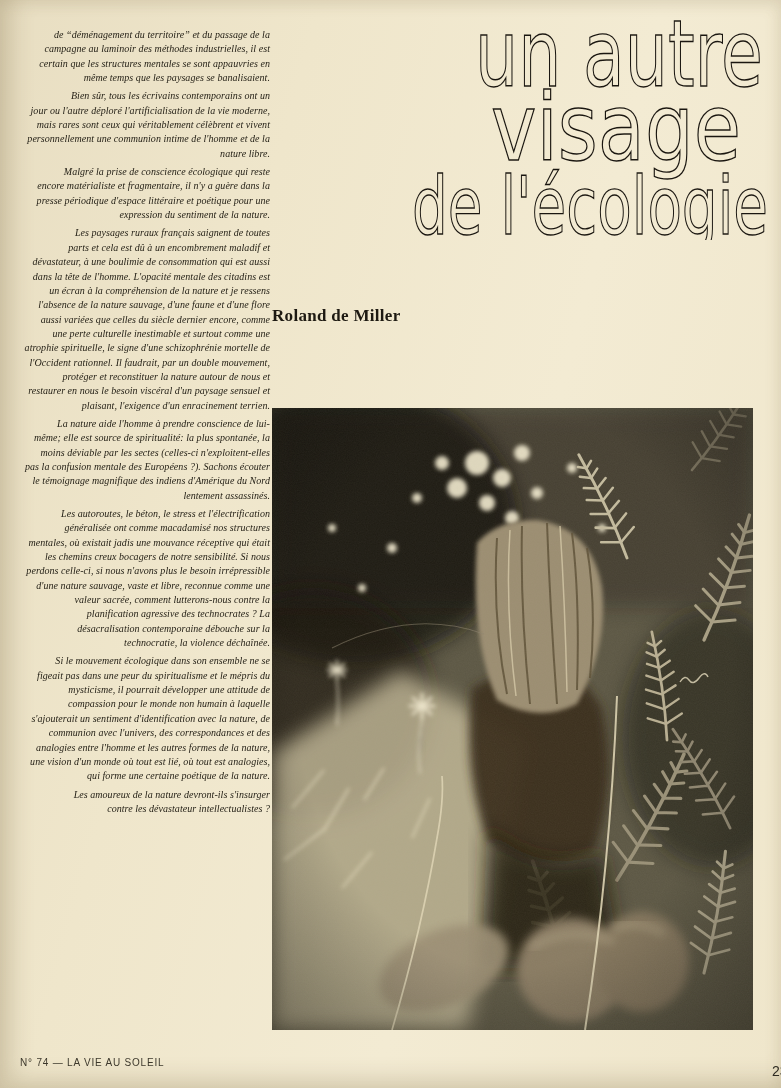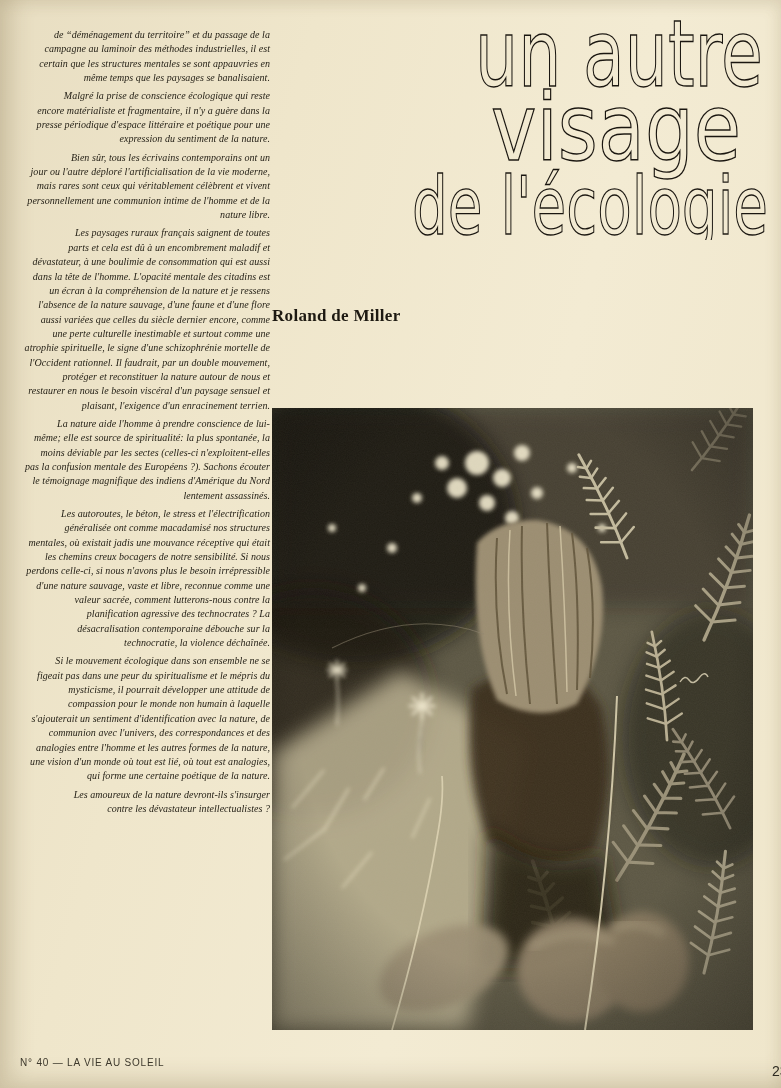--- a/index.html
+++ b/index.html
@@ -48,22 +48,22 @@
     font-size:14px;color:#2d2921;margin-top:9px;
   }
 </style>
 </head>
 <body>
 
 <div class="page">
 
   <div class="article-col">
     <p class="first">de “déménagement du territoire” et du passage de la campagne au laminoir des méthodes industrielles, il est certain que les structures mentales se sont appauvries en même temps que les paysages se banalisaient.</p>
+    <p>Bien sûr, tous les écrivains contemporains ont un jour ou l'autre déploré l'artificialisation de la vie moderne, mais rares sont ceux qui véritablement célèbrent et vivent personnellement une communion intime de l'homme et de la nature libre.</p>
     <p>Malgré la prise de conscience écologique qui reste encore matérialiste et fragmentaire, il n'y a guère dans la presse périodique d'espace littéraire et poétique pour une expression du sentiment de la nature.</p>
-    <p>Bien sûr, tous les écrivains contemporains ont un jour ou l'autre déploré l'artificialisation de la vie moderne, mais rares sont ceux qui véritablement célèbrent et vivent personnellement une communion intime de l'homme et de la nature libre.</p>
     <p>Les paysages ruraux français saignent de toutes parts et cela est dû à un encombrement maladif et dévastateur, à une boulimie de consommation qui est aussi dans la tête de l'homme. L'opacité mentale des citadins est un écran à la compréhension de la nature et je ressens l'absence de la nature sauvage, d'une faune et d'une flore aussi variées que celles du siècle dernier encore, comme une perte culturelle inestimable et surtout comme une atrophie spirituelle, le signe d'une schizophrénie mortelle de l'Occident rationnel. Il faudrait, par un double mouvement, protéger et reconstituer la nature autour de nous et restaurer en nous le besoin viscéral d'un paysage sensuel et plaisant, l'exigence d'un enracinement terrien.</p>
     <p>La nature aide l'homme à prendre conscience de lui-même; elle est source de spiritualité: la plus spontanée, la moins déviable par les sectes (celles-ci n'exploitent-elles pas la confusion mentale des Européens ?). Sachons écouter le témoignage magnifique des indiens d'Amérique du Nord lentement assassinés.</p>
     <p>Les autoroutes, le béton, le stress et l'électrification généralisée ont comme macadamisé nos structures mentales, où existait jadis une mouvance réceptive qui était les chemins creux bocagers de notre sensibilité. Si nous perdons celle-ci, si nous n'avons plus le besoin irrépressible d'une nature sauvage, vaste et libre, reconnue comme une valeur sacrée, comment lutterons-nous contre la planification agressive des technocrates ? La désacralisation contemporaine débouche sur la technocratie, la violence déchaînée.</p>
     <p>Si le mouvement écologique dans son ensemble ne se figeait pas dans une peur du spiritualisme et le mépris du mysticisme, il pourrait développer une attitude de compassion pour le monde non humain à laquelle s'ajouterait un sentiment d'identification avec la nature, de communion avec l'univers, des correspondances et des analogies entre l'homme et les autres formes de la nature, une vision d'un monde où tout est lié, où tout est analogies, qui forme une certaine poétique de la nature.</p>
     <p>Les amoureux de la nature devront-ils s'insurger contre les dévastateur intellectualistes ?</p>
   </div>
 
   <svg class="title-block" viewBox="0 0 382 230" aria-hidden="true">
     <text x="374" y="76" text-anchor="end" font-size="92" textLength="288" lengthAdjust="spacingAndGlyphs">un autre</text>
     <text x="352" y="150" text-anchor="end" font-size="92" textLength="250" lengthAdjust="spacingAndGlyphs">visage</text>
@@ -170,16 +170,16 @@
       <path stroke-width="1.7" d="M120,622 Q150,520 165,430 Q172,392 170,368"></path>
       <path stroke-width="1.2" opacity="0.6" stroke="#8f8670" d="M60,240 Q140,200 212,226"></path>
     </g>
 
     <path d="M408,274 q5,-8 9,-2 t10,-2 t9,-1" stroke="#ddd3b6" stroke-width="1.4" fill="none" opacity="0.85"></path>
 
     <rect width="481" height="622" fill="url(#vg)"></rect>
     <rect width="481" height="622" filter="url(#grain)" opacity="0.16"></rect>
   </svg>
 
-  <div class="footer-issue">N° 40 — LA VIE AU SOLEIL</div>
+  <div class="footer-issue">N° 74 — LA VIE AU SOLEIL</div>
   <div class="page-number">23</div>
 
 </div>
 
 </body></html>

